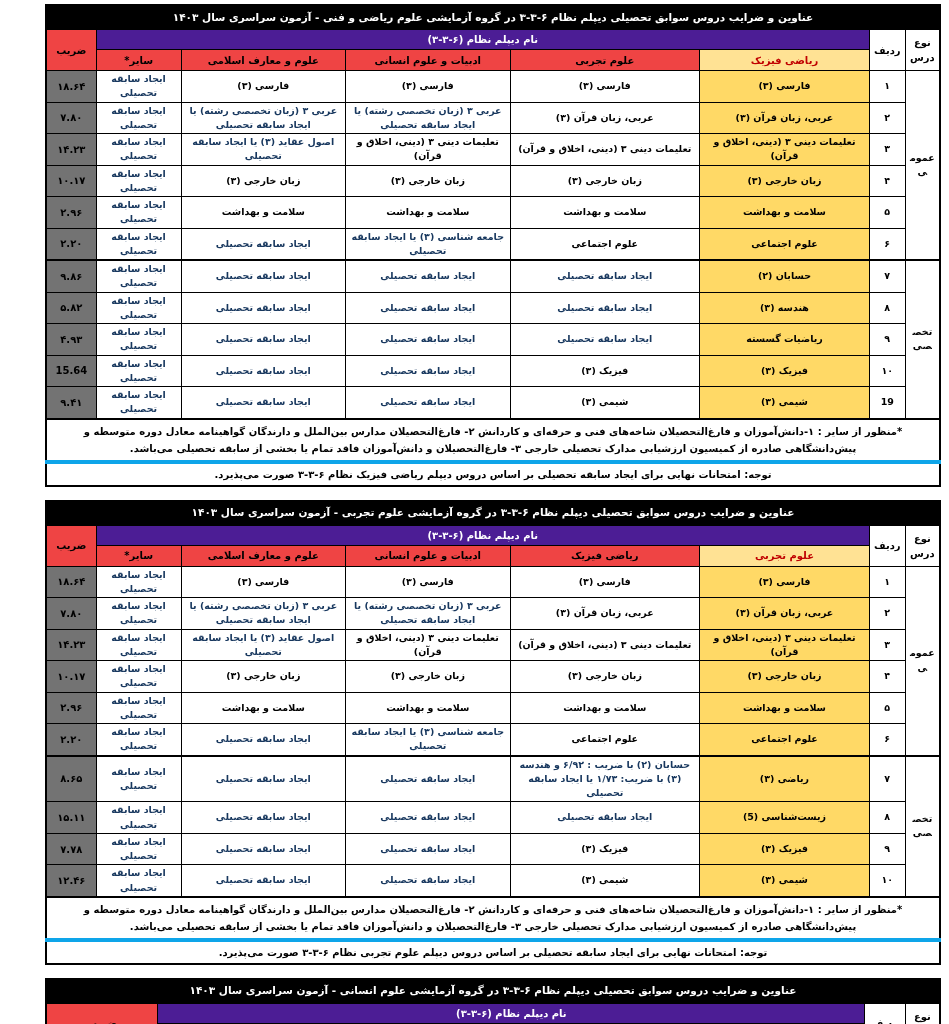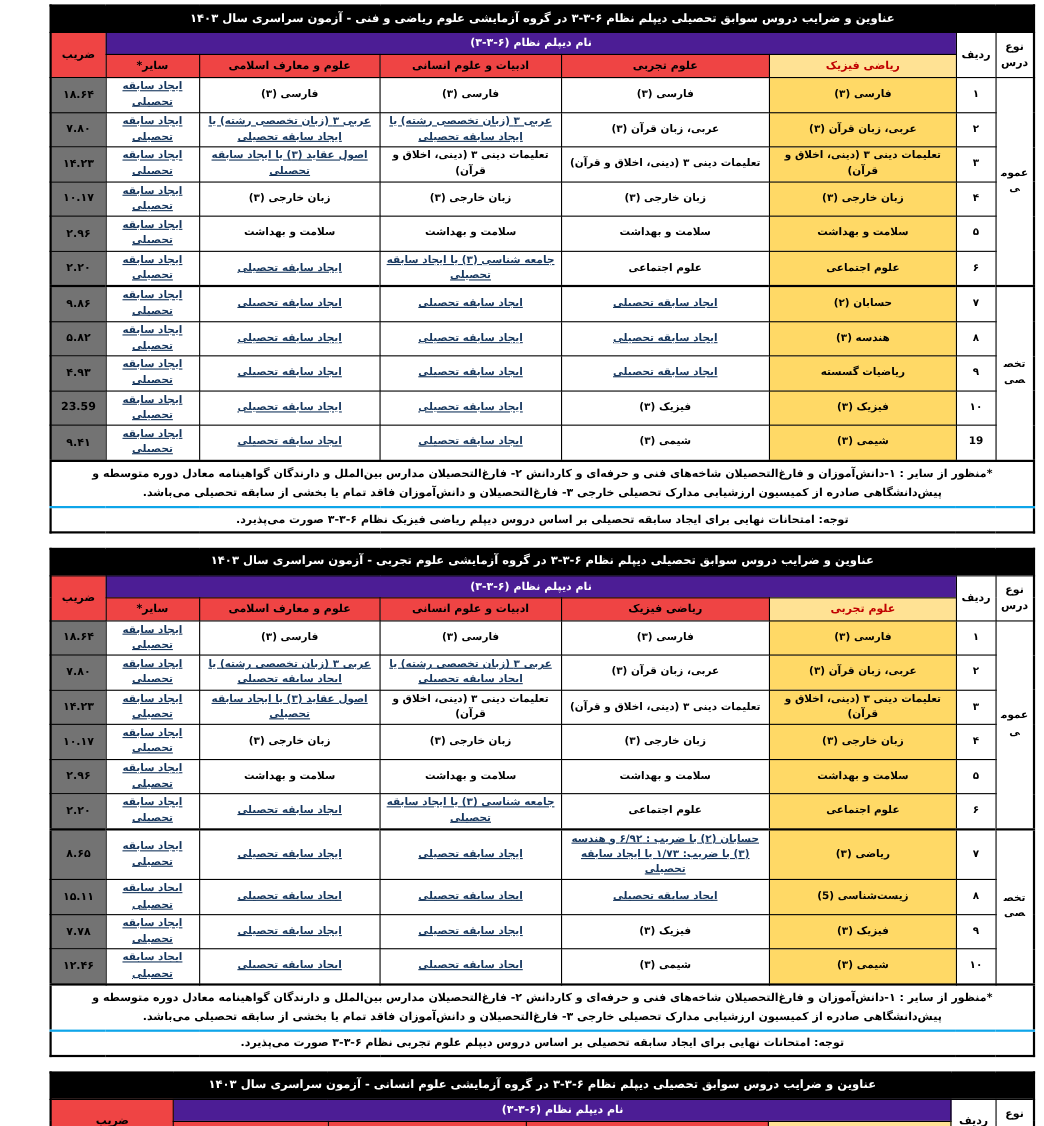--- a/index.html
+++ b/index.html
@@ -7,24 +7,24 @@
   .page{width:949px;box-sizing:border-box;padding:4px 8px 6px 0;}
   table{border-collapse:collapse;width:896px;margin:0 0 13px auto;direction:rtl;table-layout:fixed;border:2px solid #000;}
   td{border:1px solid #000;text-align:center;vertical-align:middle;font-weight:bold;padding:1px 3px;font-size:9.5px;line-height:1.5;color:#000;word-wrap:break-word;}
   td.title{background:#000;color:#fff;font-size:10.5px;height:21px;border:1px solid #000;}
   td.band{background:#4c1d95;color:#fff;font-size:10px;height:17px;}
   td.hd{background:#ef4444;font-size:10px;height:18px;}
   td.hdw{background:#ffffff;font-size:10px;}
   td.hd-hi{background:#ffe294;color:#c00000;}
   td.cell-hi{background:#ffd966;}
   td.coef{background:#737373;font-size:10px;}
-  td.navy{color:#17375e;text-decoration:underline;}
+  td.navy{color:#17375e;}
   tr.gsep td{border-top:2px solid #000;}
   td.fnote{font-size:10px;padding:3px 8px;line-height:1.7;border-top:2px solid #000;margin-left:29px;}
-  td.note{border-top:2px solid #0ea5e9;padding:2px 20px;}
+  td.note{border-top:4px solid #0ea5e9;padding:2px 20px;}
   tr.r td{height:18px;}
 </style>
 </head>
 <body>
 
 <div class="page">
   <section>
       <table>
         <colgroup>
           <col style="width:3.9%">
@@ -136,21 +136,21 @@
             <td class=" navy">ایجاد سابقه تحصیلی</td>
             <td class="coef">۴.۹۳</td>
           </tr>
           <tr class="r">
             <td>۱۰</td>
             <td class="cell-hi">فیزیک (۳)</td>
             <td class="">فیزیک (۳)</td>
             <td class=" navy">ایجاد سابقه تحصیلی</td>
             <td class=" navy">ایجاد سابقه تحصیلی</td>
             <td class=" navy">ایجاد سابقه تحصیلی</td>
-            <td class="coef">23.59</td>
+            <td class="coef">15.64</td>
           </tr>
           <tr class="r">
             <td>19</td>
             <td class="cell-hi">شیمی (۳)</td>
             <td class="">شیمی (۳)</td>
             <td class=" navy">ایجاد سابقه تحصیلی</td>
             <td class=" navy">ایجاد سابقه تحصیلی</td>
             <td class=" navy">ایجاد سابقه تحصیلی</td>
             <td class="coef">۹.۴۱</td>
           </tr>

